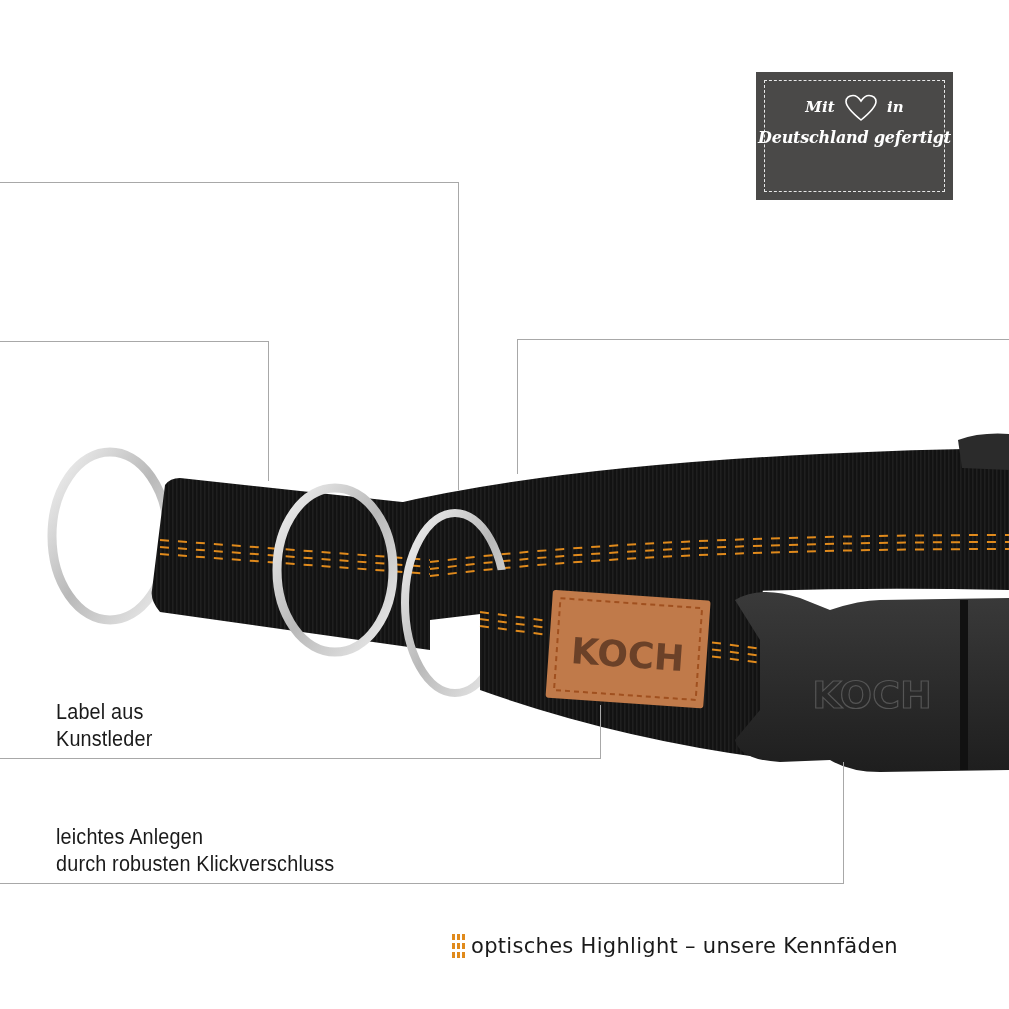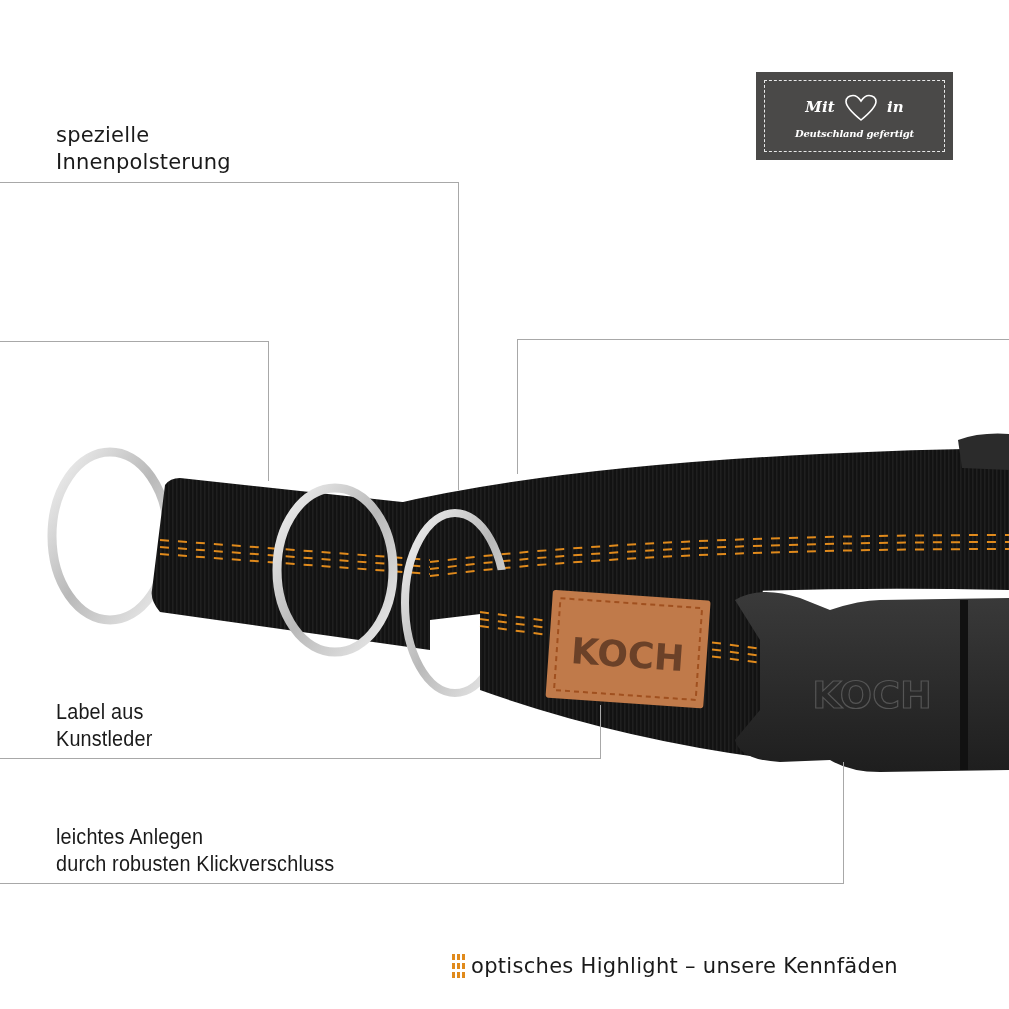--- a/index.html
+++ b/index.html
@@ -3,28 +3,28 @@
 <meta charset="utf-8">
 <style>
   html, body { margin:0; padding:0; background:#ffffff; }
   #stage { position:relative; width:1009px; height:1009px; overflow:hidden; background:#ffffff;
            font-family:"DejaVu Sans", "Liberation Sans", sans-serif; color:#1a1a1a; }
   .feature-text { position:absolute; font-size:21px; line-height:27px; letter-spacing:0.2px; }
   .feature-text .l { display:block; white-space:nowrap; }
   .right { text-align:right; }
   .cond { font-family:"Liberation Sans", sans-serif; font-size:22px; transform:scaleX(0.9); transform-origin:left top; }
   .ln { position:absolute; background:#a8a8a8; }
-  .badge { position:absolute; left:756px; top:72px; width:197px; height:88px; background:#4a4948; }
+  .badge { position:absolute; left:756px; top:72px; width:197px; height:128px; background:#4a4948; }
   .badge-inner { position:absolute; left:8px; top:8px; right:8px; bottom:8px; border:1.5px dashed #e8e8e8; }
   .badge-l1, .badge-l2 { position:absolute; width:100%; text-align:center; color:#ffffff;
            font-family:"DejaVu Serif", serif; font-style:italic; font-weight:bold; }
   .badge-l1 { top:22px; font-size:15px; }
-  .badge-l2 { top:56px; font-size:10px; letter-spacing:-0.2px; }
+  .badge-l2 { top:56px; font-size:16px; letter-spacing:-0.2px; }
   .heart { display:inline-block; vertical-align:middle; margin:0 4px; }
-  .legend { position:absolute; left:452px; top:954px; display:flex; align-items:center; }
+  .legend { position:absolute; left:452px; top:934px; display:flex; align-items:center; }
   .threads { display:grid; grid-template-columns:repeat(3,3px); grid-template-rows:repeat(3,6px);
              column-gap:2px; row-gap:3px; margin-right:6px; }
   .threads span { background:#e08a1c; }
   .legend-text { font-size:21px; letter-spacing:0.3px; color:#1a1a1a; white-space:nowrap; }
   svg.product { position:absolute; left:0; top:0; }
 </style>
 </head>
 <body>
 
 <div id="stage">
@@ -96,24 +96,20 @@
 
   <div class="ln" style="left:517px; top:339px; width:492px; height:1px;"></div>
   <div class="ln" style="left:517px; top:339px; width:1px; height:135px;"></div>
 
   <div class="ln" style="left:0; top:758px; width:601px; height:1px;"></div>
   <div class="ln" style="left:600px; top:705px; width:1px; height:54px;"></div>
 
   <div class="ln" style="left:0; top:883px; width:844px; height:1px;"></div>
   <div class="ln" style="left:843px; top:762px; width:1px; height:122px;"></div>
 
-  <div class="feature-text" style="left:56px; top:122px;">
-    <span class="l">spezielle</span>
-    <span class="l">Innenpolsterung</span>
-  </div>
 
 
 
   <div class="feature-text cond" style="left:56px; top:698px;">
     <span class="l">Label aus</span>
     <span class="l">Kunstleder</span>
   </div>
 
   <div class="feature-text cond" style="left:56px; top:823px;">
     <span class="l">leichtes Anlegen</span>

